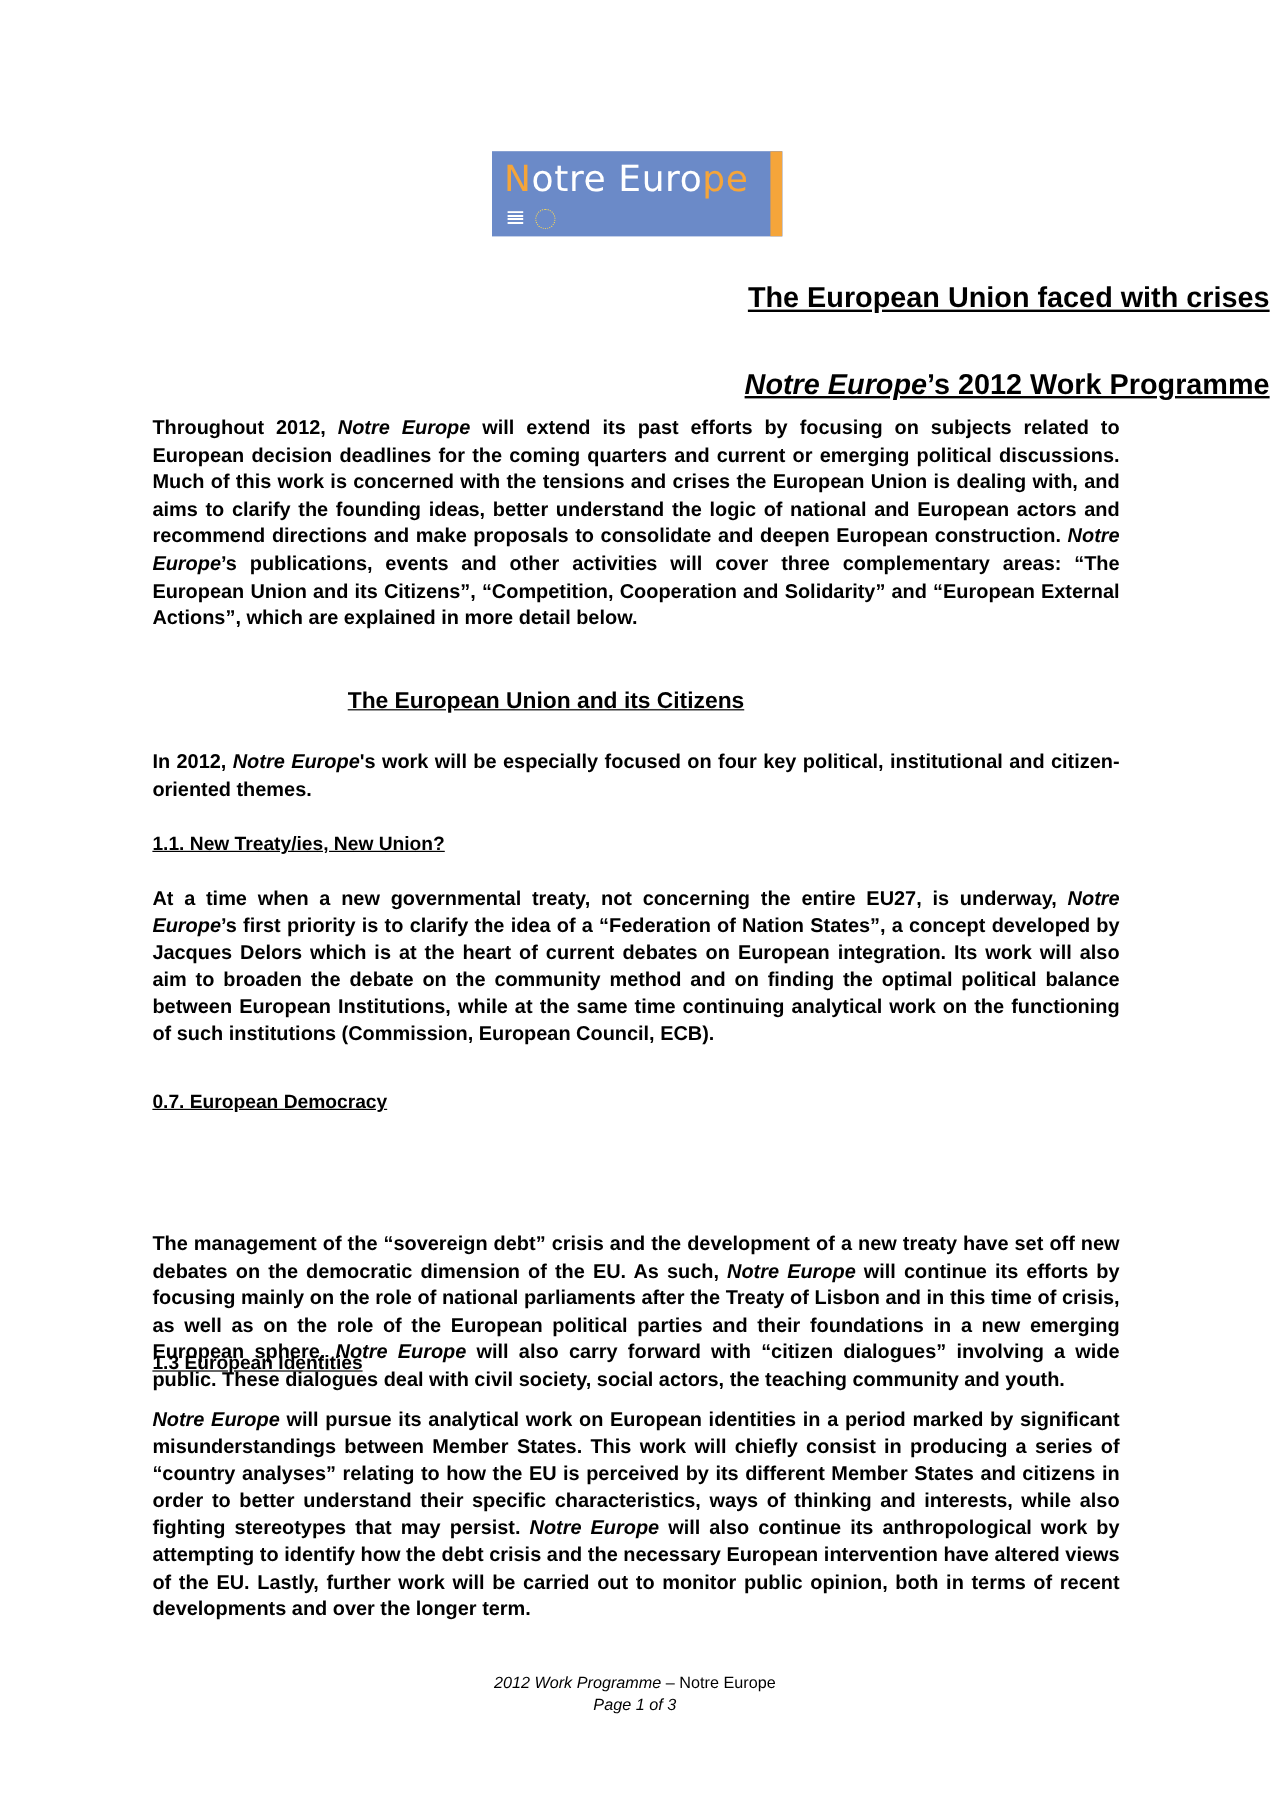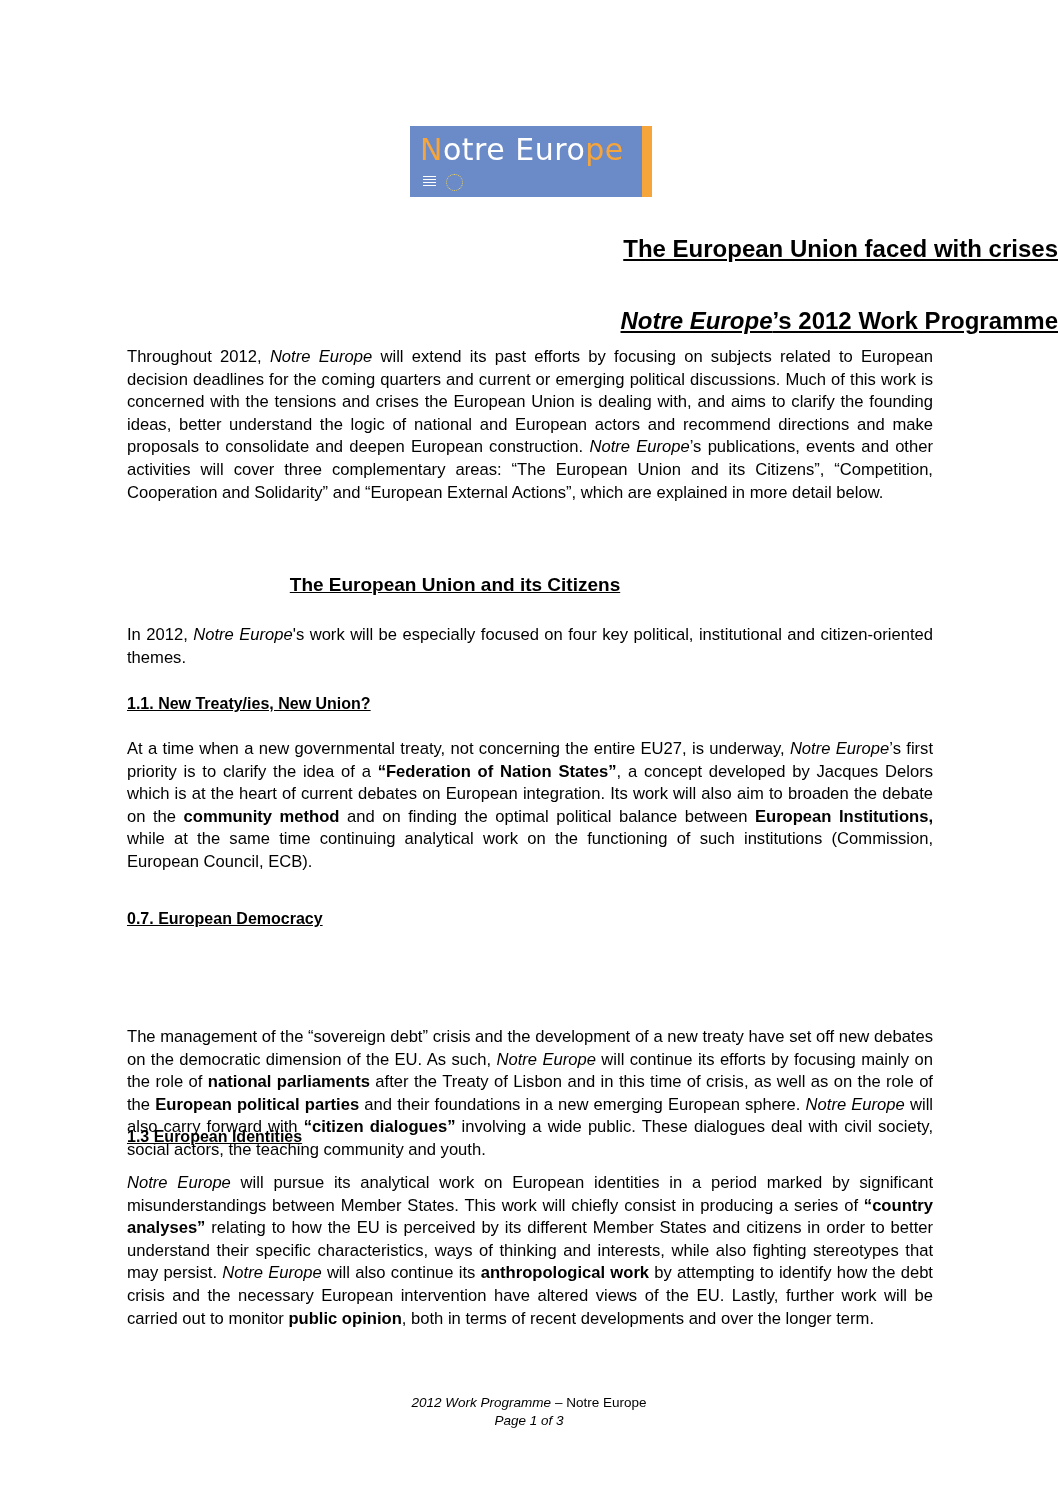--- a/index.html
+++ b/index.html
@@ -21,21 +21,21 @@
   .logo-stars { position: absolute; left: 36px; top: 48px; width: 15px; height: 15px;
                 border: 1px dotted #f2d35a; border-radius: 50%; }
 
   
   .doc-title { position: absolute; left: 0; width: 1058px; text-align: right;
                font-weight: bold; font-size: 24px; text-decoration: underline; }
   .t1 { top: 235px; }
   .t2 { top: 287px; margin-top: 20px; }
 
   .para { position: absolute; left: 127px; width: 806px; font-size: 16.6px; line-height: 22.6px;
-          text-align: justify; }
+          text-align: justify; font-weight: bold; }
   .para p { margin: 0; }
   .section-heading { position: absolute; left: 0; width: 910px; text-align: center; font-weight: bold;
                      font-size: 19px; text-decoration: underline; }
   .sub-heading { position: absolute; left: 127px; font-weight: bold; font-size: 16px; text-decoration: underline; }
 
   .footer { position: absolute; left: 0; width: 1058px; text-align: center; font-size: 13.5px; line-height: 18px; }
   .footer .it { font-style: italic; }
 </style>
 </head>
 <body>

